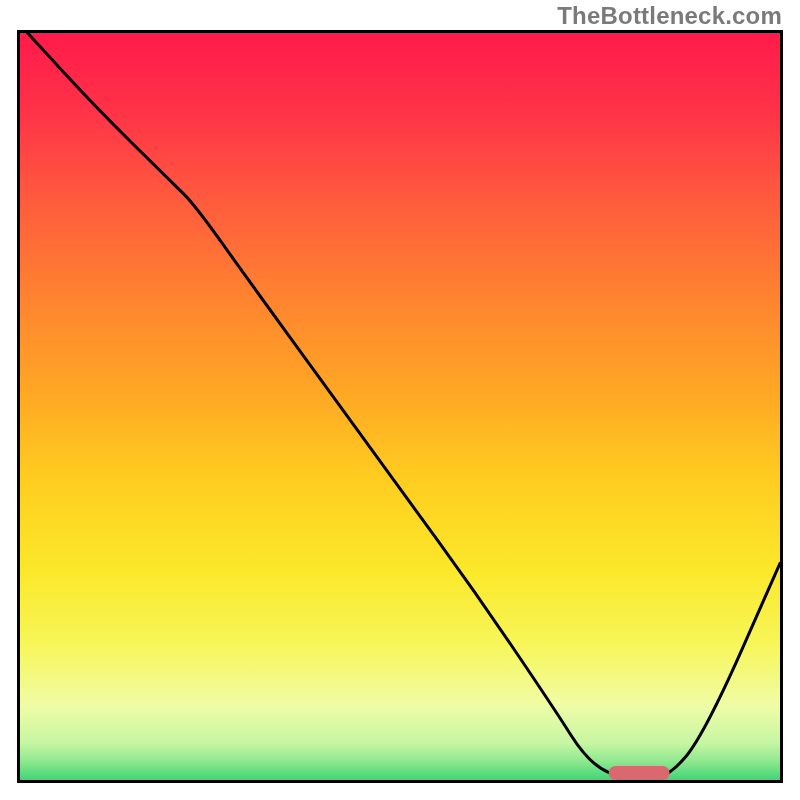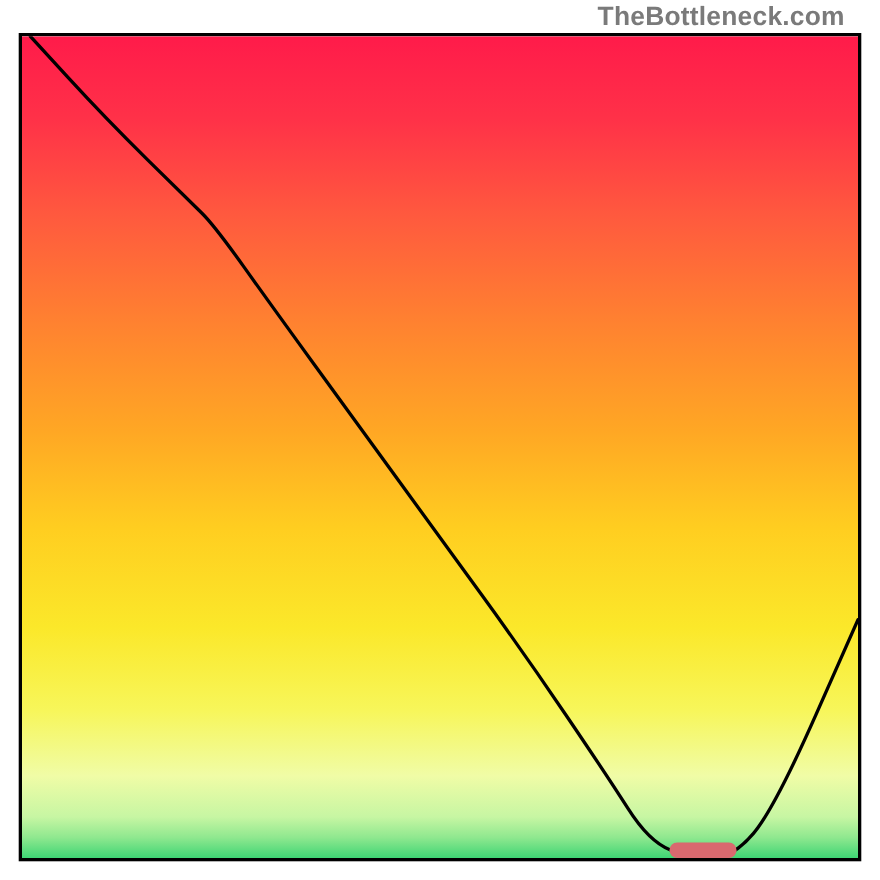--- a/index.html
+++ b/index.html
@@ -6,21 +6,21 @@
     margin: 0;
     padding: 0;
     width: 800px;
     height: 800px;
     background: #ffffff;
     overflow: hidden;
   }
   .watermark {
     position: absolute;
     top: 2px;
-    right: 32px;
+    right: 18px;
     font-family: Arial, Helvetica, sans-serif;
     font-size: 24px;
     font-weight: bold;
     color: #7a7a7a;
     letter-spacing: 0.2px;
     z-index: 10;
   }
   .frame {
     position: absolute;
     left: 17px;

